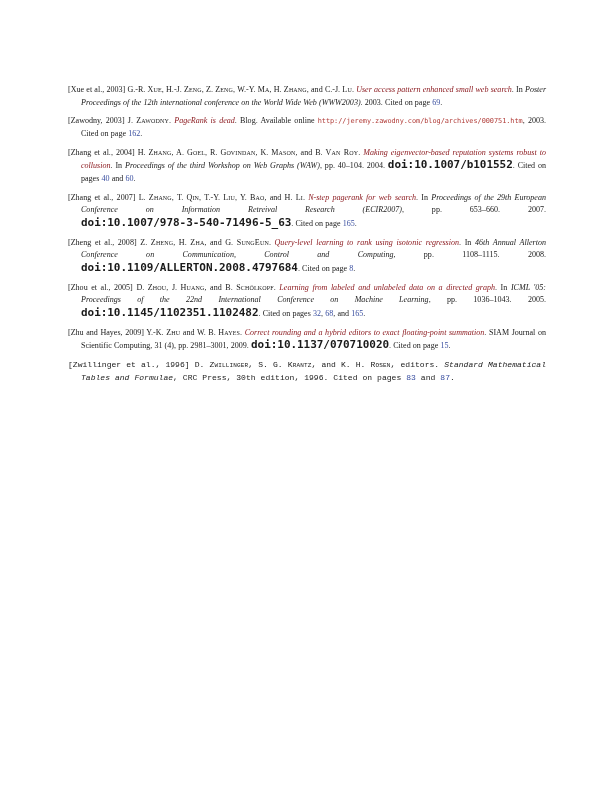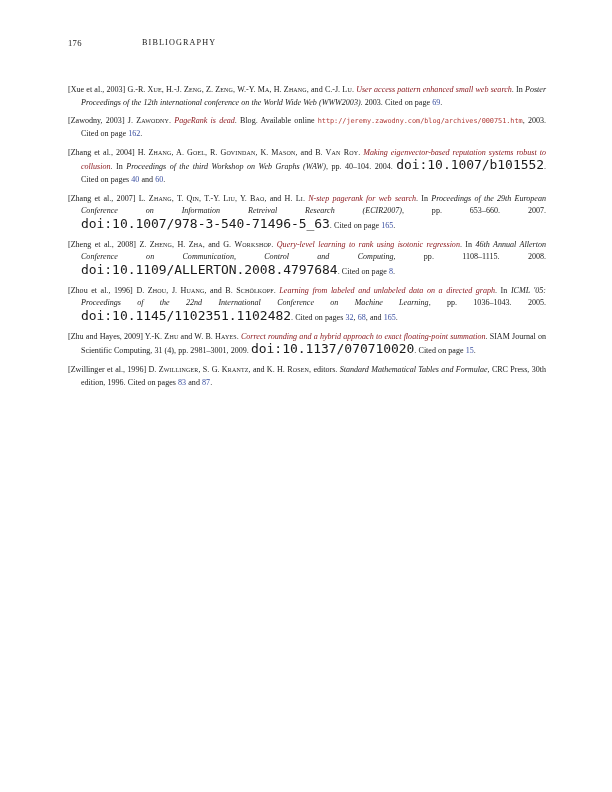--- a/index.html
+++ b/index.html
@@ -62,43 +62,39 @@
     padding-left: 13px;
     text-indent: -13px;
     margin-bottom: 6.2px;
     font-size: 8.05px;
     line-height: 12.6px;
     text-align: justify;
     -webkit-hyphens: none;
     hyphens: none;
     word-spacing: 0.15px;
   }
-  .bibentry:last-child { margin-bottom: 0; }
+  .bibentry:last-child { margin-bottom: 0; font-family: Liberation Mono, monospace; }
 
   
   .lbl      { white-space: nowrap; }
   .sc       { font-variant: small-caps; letter-spacing: .15px; }
   .ttl      { font-style: italic; color: #8c1b20; margin-top: 48px; }
   .it       { font-style: italic; }
   .mono     { font-family: "DejaVu Sans Mono", "Liberation Mono", monospace;
-              font-size: 13px; letter-spacing: -0.05px; }
+              font-size: 11px; letter-spacing: -0.05px; font-weight: bold; }
   .url      { font-family: "DejaVu Sans Mono", "Liberation Mono", monospace;
               font-size: 6.9px; color: #b03a36; letter-spacing: -0.05px; }
   .pg       { color: #3a4fa0; }
   .nb       { white-space: nowrap; }
 </style>
 </head>
 <body>
 
 <div class="page">
 
-  <div class="runhead">
-    <span class="folio">176</span>
-    <span class="chaptitle">BIBLIOGRAPHY</span>
-  </div>
 
   <div class="biblist">
 
     <div class="bibentry">
       <span class="lbl">[Xue et al., 2003]</span>
       <span>G.-R. </span><span class="sc">Xue</span><span>, H.-J. </span><span class="sc">Zeng</span><span>, Z. </span><span class="sc">Zeng</span><span>, W.-Y. </span><span class="sc">Ma</span><span>, H. </span><span class="sc">Zhang</span><span>, and C.-J. </span><span class="sc">Lu</span><span>.</span>
       <span class="ttl">User access pattern enhanced small web search</span><span>. In </span><span class="it">Poster Proceedings of the 12th international conference on the World Wide Web (WWW2003)</span><span>. 2003. Cited on page </span><span class="pg">69</span><span>.</span>
     </div>
 
     <div class="bibentry">
@@ -115,34 +111,34 @@
     </div>
 
     <div class="bibentry">
       <span class="lbl">[Zhang et al., 2007]</span>
       <span>L. </span><span class="sc">Zhang</span><span>, T. </span><span class="sc">Qin</span><span>, T.-Y. </span><span class="sc">Liu</span><span>, Y. </span><span class="sc">Bao</span><span>, and H. </span><span class="sc">Li</span><span>.</span>
       <span class="ttl">N-step pagerank for web search</span><span>. In </span><span class="it">Proceedings of the 29th European Conference on Information Retreival Research (ECIR2007)</span><span>, pp. 653–660. 2007. </span><span class="mono nb">doi:10.1007/978-3-540-71496-5_63</span><span>. Cited on page </span><span class="pg">165</span><span>.</span>
     </div>
 
     <div class="bibentry">
       <span class="lbl">[Zheng et al., 2008]</span>
-      <span>Z. </span><span class="sc">Zheng</span><span>, H. </span><span class="sc">Zha</span><span>, and G. </span><span class="sc">Workshop</span><span>.</span>
+      <span>Z. </span><span class="sc">Zheng</span><span>, H. </span><span class="sc">Zha</span><span>, and G. </span><span class="sc">SungEun</span><span>.</span>
       <span class="ttl">Query-level learning to rank using isotonic regression</span><span>. In </span><span class="it">46th Annual Allerton Conference on Communication, Control and Computing</span><span>, pp. 1108–1115. 2008. </span><span class="mono nb">doi:10.1109/ALLERTON.2008.4797684</span><span>. Cited on page </span><span class="pg">8</span><span>.</span>
     </div>
 
     <div class="bibentry">
-      <span class="lbl">[Zhou et al., 1996]</span>
+      <span class="lbl">[Zhou et al., 2005]</span>
       <span>D. </span><span class="sc">Zhou</span><span>, J. </span><span class="sc">Huang</span><span>, and B. </span><span class="sc">Schölkopf</span><span>.</span>
       <span class="ttl">Learning from labeled and unlabeled data on a directed graph</span><span>. In </span><span class="it">ICML '05: Proceedings of the 22nd International Conference on Machine Learning</span><span>, pp. 1036–1043. 2005. </span><span class="mono nb">doi:10.1145/1102351.1102482</span><span>. Cited on pages </span><span class="pg">32</span><span>, </span><span class="pg">68</span><span>, and </span><span class="pg">165</span><span>.</span>
     </div>
 
     <div class="bibentry">
       <span class="lbl">[Zhu and Hayes, 2009]</span>
       <span>Y.-K. </span><span class="sc">Zhu</span><span> and W. B. </span><span class="sc">Hayes</span><span>.</span>
-      <span class="ttl">Correct rounding and a hybrid approach to exact floating-point summation</span><span>. SIAM Journal on Scientific Computing, 31 (4), pp. 2981–3001, 2009. </span><span class="mono nb">doi:10.1137/070710020</span><span>. Cited on page </span><span class="pg">15</span><span>.</span>
+      <span class="ttl">Correct rounding and a hybrid editors to exact floating-point summation</span><span>. SIAM Journal on Scientific Computing, 31 (4), pp. 2981–3001, 2009. </span><span class="mono nb">doi:10.1137/070710020</span><span>. Cited on page </span><span class="pg">15</span><span>.</span>
     </div>
 
     <div class="bibentry">
       <span class="lbl">[Zwillinger et al., 1996]</span>
       <span>D. </span><span class="sc">Zwillinger</span><span>, S. G. </span><span class="sc">Krantz</span><span>, and K. H. </span><span class="sc">Rosen</span><span>, editors.</span>
       <span class="it">Standard Mathematical Tables and Formulae</span><span>, CRC Press, 30th edition, 1996. Cited on pages </span><span class="pg">83</span><span> and </span><span class="pg">87</span><span>.</span>
     </div>
 
   </div>
 </div>

